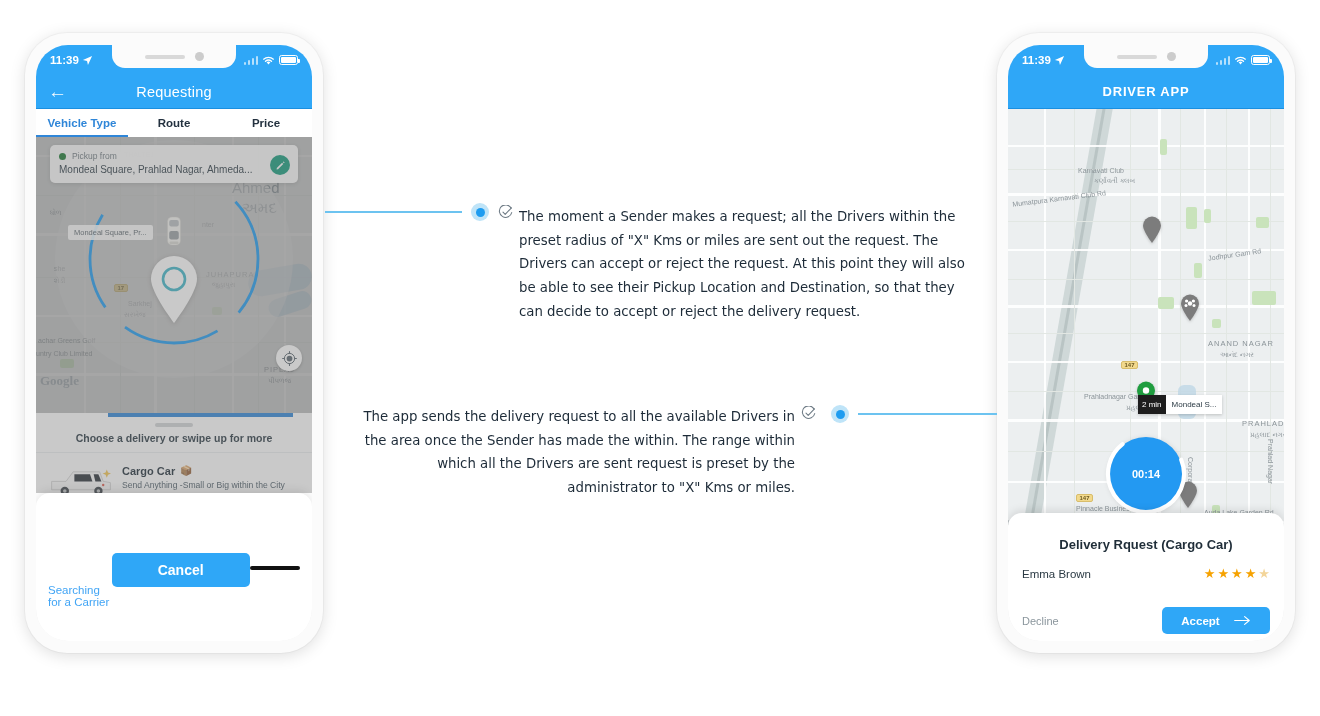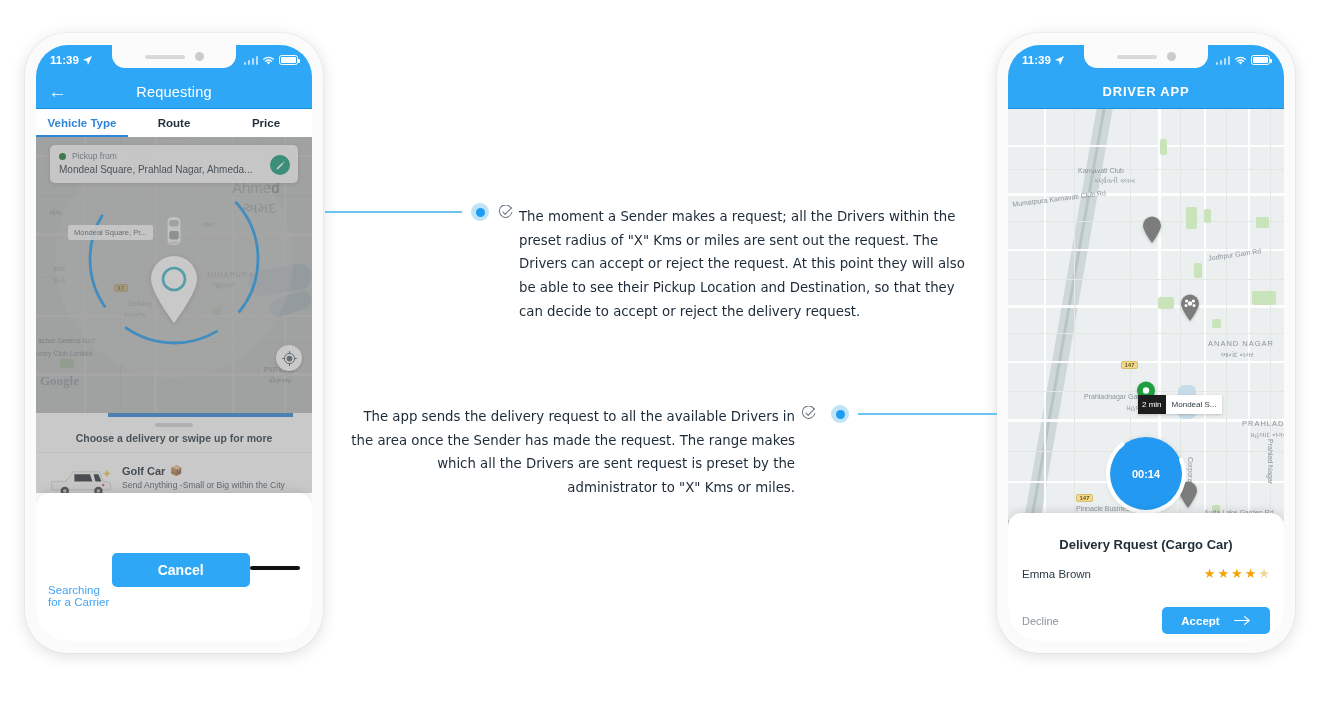--- a/index.html
+++ b/index.html
@@ -389,21 +389,21 @@
               <circle cx="28" cy="46" r="7" fill="#3c434a"></circle>
                 <circle cx="28" cy="46" r="3" fill="#c9ccce"></circle>
               <circle cx="84" cy="46" r="7" fill="#3c434a"></circle>
                 <circle cx="84" cy="46" r="3" fill="#c9ccce"></circle>
               <path d="M98 10 l2 5 5 2 -5 2 -2 5 -2 -5 -5 -2 5 -2 Z" fill="#f3c34a" opacity=".95"></path>
               <circle cx="92" cy="36" r="2" fill="#e05a4d"></circle>
             </svg>
           </div>
           <div class="vinfo">
             <div class="vtitle">
-              <span>Golf Car</span>
+              <span>Cargo Car</span>
               <span class="pkg">📦</span>
             </div>
             <div class="vdesc">Send Anything -Small or Big within the City</div>
           </div>
         </div>
 
         <div class="vrow">
           <div class="vimg">
             <svg width="66" height="40" viewBox="0 0 110 62">
               <rect x="22" y="16" width="78" height="26" rx="2" fill="#fafafa" stroke="#cfcfcf" stroke-width="1.4"></rect>
@@ -605,15 +605,15 @@
   <div class="anno anno-text" style="left:519px; top:205px; width:450px; text-align:left;">The moment a Sender makes a request; all the Drivers within the preset radius of "X" Kms or miles are sent out the request. The Drivers can accept or reject the request. At this point they will also be able to see their Pickup Location and Destination, so that they can decide to accept or reject the delivery request.</div>
 
   <div class="conn-line" style="left:858px; top:413px; width:139px;"></div>
   <div class="conn-dot" style="left:831px; top:405px;">
       <i></i>
     </div>
   <svg class="check-ico" style="left:801px; top:406px;" width="15" height="15" viewBox="0 0 24 24">
     <path d="M21 5 A10 10 0 1 0 22 12" fill="none" stroke="#6d7a84" stroke-width="1.7" stroke-linecap="round"></path>
     <path d="M8 11.5 L11.5 15 L21.5 4.5" fill="none" stroke="#6d7a84" stroke-width="1.7" stroke-linecap="round" stroke-linejoin="round"></path>
   </svg>
-  <div class="anno anno-text" style="left:345px; top:405px; width:450px; text-align:right;">The app sends the delivery request to all the available Drivers in the area once the Sender has made the request. The range makes which all the Drivers are sent request is preset by the administrator to "X" Kms or miles.</div>
+  <div class="anno anno-text" style="left:345px; top:405px; width:450px; text-align:right;">The app sends the delivery request to all the available Drivers in the area once the Sender has made the within. The range within which all the Drivers are sent request is preset by the administrator to "X" Kms or miles.</div>
 
 </div>
 
 </body></html>

